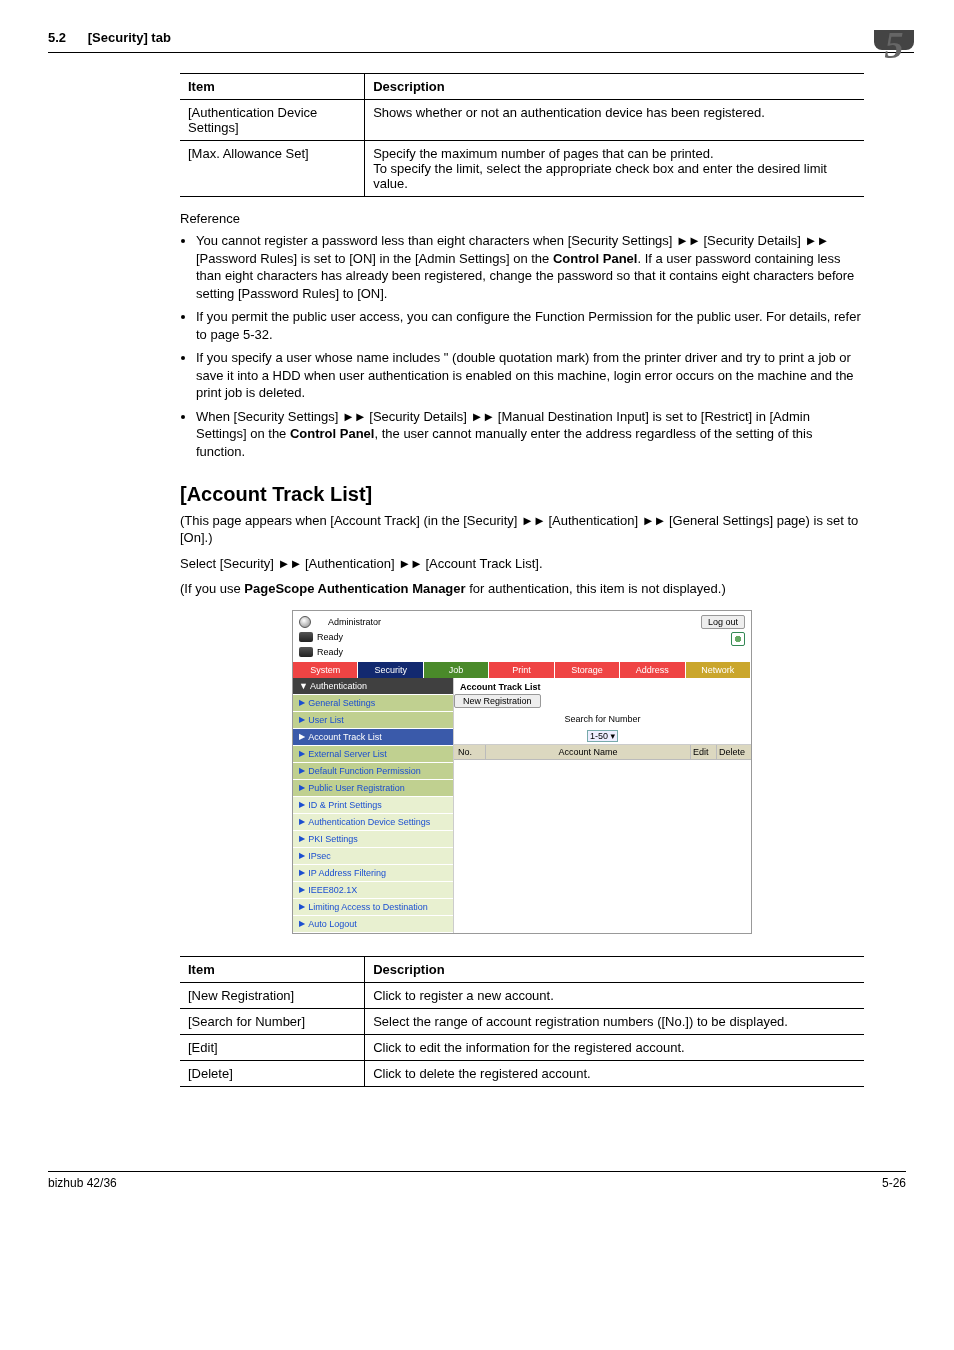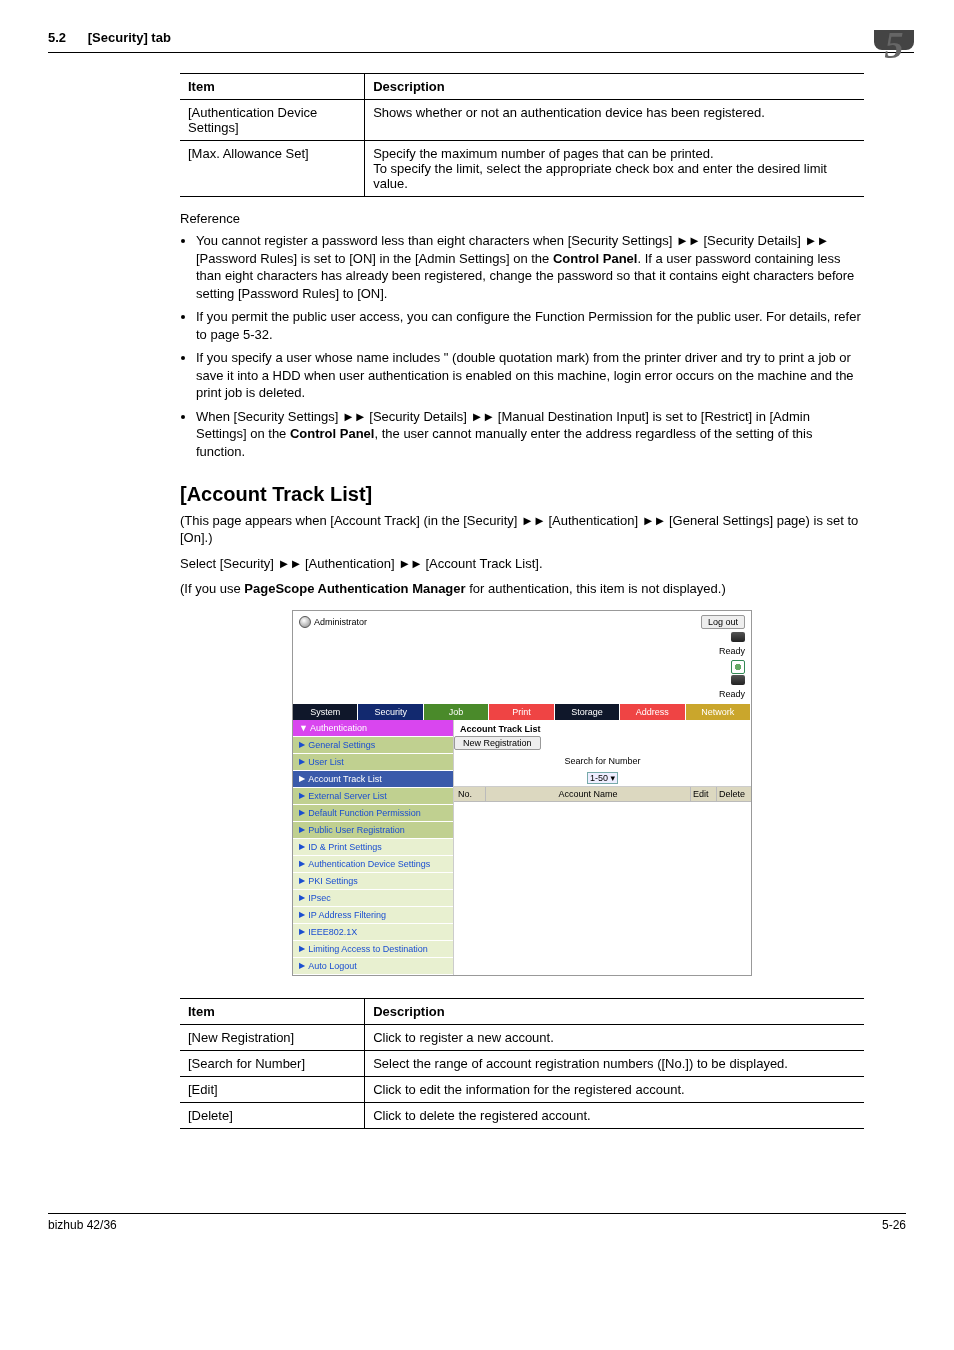--- a/index.html
+++ b/index.html
@@ -87,76 +87,76 @@
     border: 1px solid #999;
     font-size: 9px;
     background: #fff;
   }
   .shot-top {
     display: flex;
     justify-content: space-between;
     align-items: center;
     padding: 4px 6px 0 6px;
   }
-  .admin-lbl { display: flex; align-items: center; gap: 3px; }
+  .admin-lbl { display: flex; align-items: center; gap: 17px; }
   .admin-icon {
     width: 12px; height: 12px; border-radius: 50%;
     background: radial-gradient(circle at 40% 35%, #fff, #888);
     border: 1px solid #555;
   }
   .logout-btn {
     border: 1px solid #999;
     background: #eee;
     padding: 1px 6px;
     font-size: 9px;
     border-radius: 2px;
   }
   .status-rows { padding: 2px 6px 4px 6px; }
-  .status-row { display: flex; align-items: flex-end; gap: 4px; margin: 1px 0; flex-direction: column; }
+  .status-row { display: flex; align-items: flex-start; gap: 4px; margin: 1px 0; }
   .status-icon {
     width: 14px; height: 10px;
     background: linear-gradient(#555,#222);
     border-radius: 2px;
   }
   .refresh-icon {
     width: 14px; height: 14px;
     border: 1px solid #385; border-radius: 2px;
     background: radial-gradient(circle, #6a6 40%, #fff 41%);
     margin-left: auto;
   }
   .tabs-row { display: flex; }
   .tab {
     flex: 1;
     text-align: center;
     padding: 3px 0;
     font-size: 9px;
     color: #fff;
     border-right: 1px solid #fff;
   }
-  .tab.blue   { background: #0f172a; }
+  .tab.blue   { background: #ef4444; }
   .tab.dblue  { background: #12296f; }
   .tab.green  { background: #4a8a2a; }
   .tab.red    { background: #ef4444; }
   .tab.yellow { background: #caa62c; color: #fff; }
   .shot-body { display: flex; }
   .sidebar {
     width: 160px;
     background: #e8f0d0;
   }
   .sb-item {
     padding: 3px 6px;
     font-size: 9px;
     color: #1a4ed0;
     border-bottom: 1px solid #fff;
     display: flex;
     align-items: center;
     gap: 3px;
   }
   .sb-item.header {
-    background: #d946ef;
+    background: #404040;
     color: #fff;
   }
   .sb-item.dark {
     background: #c0d090;
     color: #1a4ed0;
   }
   .sb-item.active {
     background: #3a5aaa;
     color: #fff;
   }

